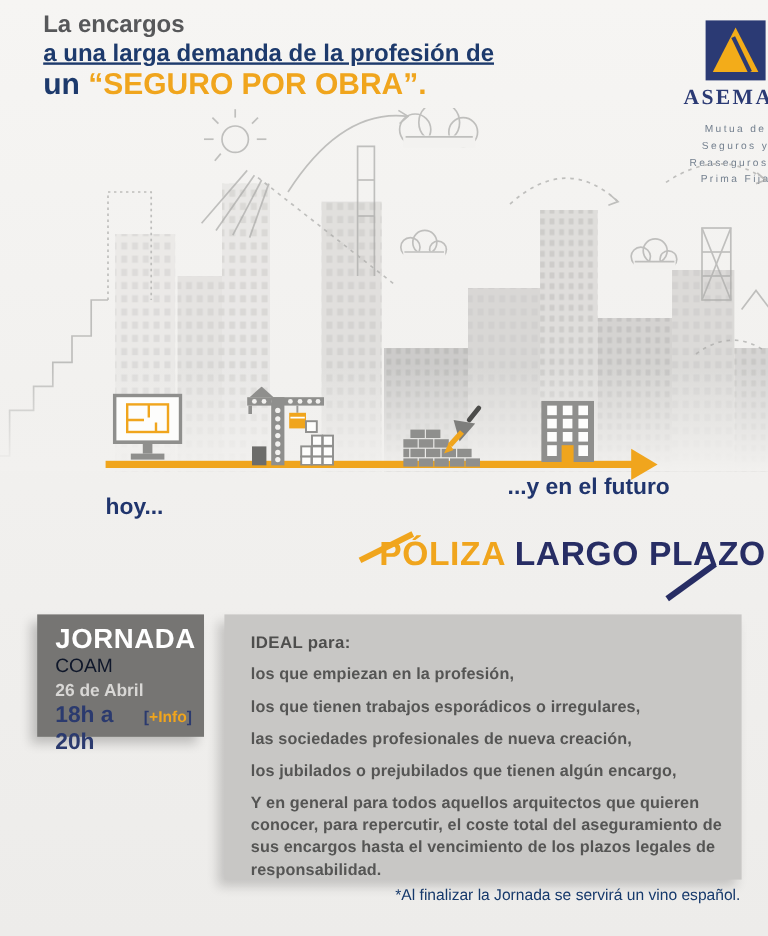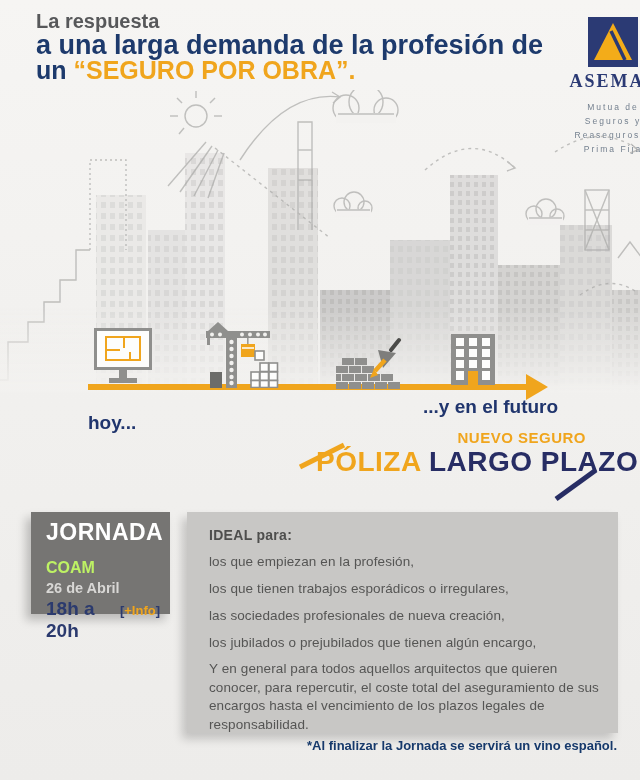--- a/index.html
+++ b/index.html
@@ -3,21 +3,21 @@
 <meta charset="utf-8">
 <style>
   html,body{margin:0;padding:0;}
   body{font-family:"Liberation Sans", sans-serif; background:#ffffff;}
   .poster{position:relative;width:640px;height:780px;overflow:hidden;
     background:linear-gradient(180deg,#f6f5f3 0%,#f2f1ef 40%,#edecea 100%);}
 
   
   .headline{position:absolute;left:36px;top:9px;font-weight:bold;line-height:24px;}
   .hl-gray{font-size:20px;color:#57585a;}
-  .hl-navy{font-size:27px;color:#1d3a6c;}
+  .hl-navy{font-size:20px;color:#1d3a6c;text-decoration:underline;}
   .hl-line3{font-size:25px;margin-top:1px;}
   .hl-line3 .pfx{color:#1d3a6c;}
   .hl-orange{color:#f0a51d;}
 
   
   .logo{position:absolute;left:568px;top:17px;width:90px;text-align:center;}
   .logo-square{width:50px;height:50px;background:#2b3a74;margin:0 auto;}
   .logo-name{margin-top:4px;font-family:"Liberation Serif",serif;font-weight:bold;
     font-size:18px;letter-spacing:2px;color:#2b3a74;}
   .logo-tagline{margin-top:8px;font-family:Liberation Sans, sans-serif;font-size:8.5px;
@@ -42,46 +42,46 @@
     letter-spacing:.5px;white-space:nowrap;}
   .pt-orange{color:#f0a51d;}
   .pt-navy{color:#272d64;}
   .promo-slashes{position:absolute;left:290px;top:438px;}
 
   
   .event-box{position:absolute;left:31px;top:512px;width:139px;height:102px;
     background:#767573;box-sizing:border-box;padding:7px 10px 0 15px;
     box-shadow:-5px 6px 9px rgba(0,0,0,.22);}
   .ev-title{font-size:23px;font-weight:bold;color:#ffffff;letter-spacing:.5px;}
-  .ev-venue{font-size:16px;font-weight:bold;color:#bef264;margin-top:13px;}
+  .ev-venue{font-size:16px;font-weight:normal;color:#0f172a;margin-top:1px;}
   .ev-date{font-size:14.5px;font-weight:bold;color:#d8d7d5;margin-top:3px;}
   .ev-row{display:flex;justify-content:space-between;align-items:baseline;margin-top:2px;}
   .ev-time{font-size:19px;font-weight:bold;color:#2b3a6e;}
   .ev-info{font-size:13px;font-weight:bold;cursor:pointer;}
   .ev-info .br{color:#2b3a6e;}
   .ev-info .oi{color:#f0a51d;margin-top:35px;}
 
   
   .ideal-box{position:absolute;left:187px;top:512px;width:431px;height:221px;
     background:#c8c7c5;box-sizing:border-box;padding:15px 14px 0 22px;overflow:hidden;
     box-shadow:-5px 6px 9px rgba(0,0,0,.18);color:#555554;}
   .id-head{font-size:14px;font-weight:bold;letter-spacing:.3px;color:#4e4e4d;}
-  .ideal-box p{margin:10px 0 0 0;font-size:13.5px;line-height:17px;letter-spacing:.1px;}
+  .ideal-box p{margin:10px 0 0 0;font-size:13.5px;line-height:17px;letter-spacing:.1px;font-weight:bold;}
   .id-para{line-height:18.5px !important;margin-top:9px !important;}
 
-  .footnote{position:absolute;right:23px;top:738px;font-size:13px;font-weight:bold;
+  .footnote{position:absolute;right:23px;top:738px;font-size:13px;font-weight:normal;
     color:#16396b;}
 </style>
 </head>
 <body>
 
 <div class="poster">
 
   <div class="headline">
-    <div class="hl-gray">La respuesta</div>
+    <div class="hl-gray">La encargos</div>
     <div class="hl-navy">a una larga demanda de la profesión de</div>
     <div class="hl-line3"><span class="pfx">un </span><span class="hl-orange">“SEGURO POR OBRA”.</span></div>
   </div>
 
   <div class="logo">
     <div class="logo-square">
       <svg width="50" height="50" viewBox="0 0 50 50">
         <polygon points="25,6 6,43 44,43" fill="#f3ac19"></polygon>
         <line x1="23" y1="14" x2="37" y2="43" stroke="#2b3a74" stroke-width="3.5"></line>
       </svg>
@@ -296,21 +296,20 @@
         <rect x="31" y="26" width="8" height="8"></rect>
       <rect x="5" y="37" width="8" height="9"></rect>
         <rect x="31" y="37" width="8" height="9"></rect>
     </g>
     <rect x="17" y="37" width="10" height="14" fill="#f0a51d"></rect>
   </svg>
 
   <div class="hoy">hoy...</div>
   <div class="futuro">...y en el futuro</div>
 
-  <div class="kicker">NUEVO SEGURO</div>
   <div class="promo-title"><span class="pt-orange">PÓLIZA</span><span> </span><span class="pt-navy">LARGO PLAZO</span></div>
   <svg class="promo-slashes" width="320" height="70" viewBox="0 0 320 70">
     <line x1="10" y1="29" x2="54" y2="7" stroke="#f0a51d" stroke-width="5"></line>
     <line x1="266" y1="61" x2="306" y2="32" stroke="#272d64" stroke-width="5"></line>
   </svg>
 
   <div class="event-box">
     <div class="ev-title">JORNADA</div>
     <div class="ev-venue">COAM</div>
     <div class="ev-date">26 de Abril</div>

